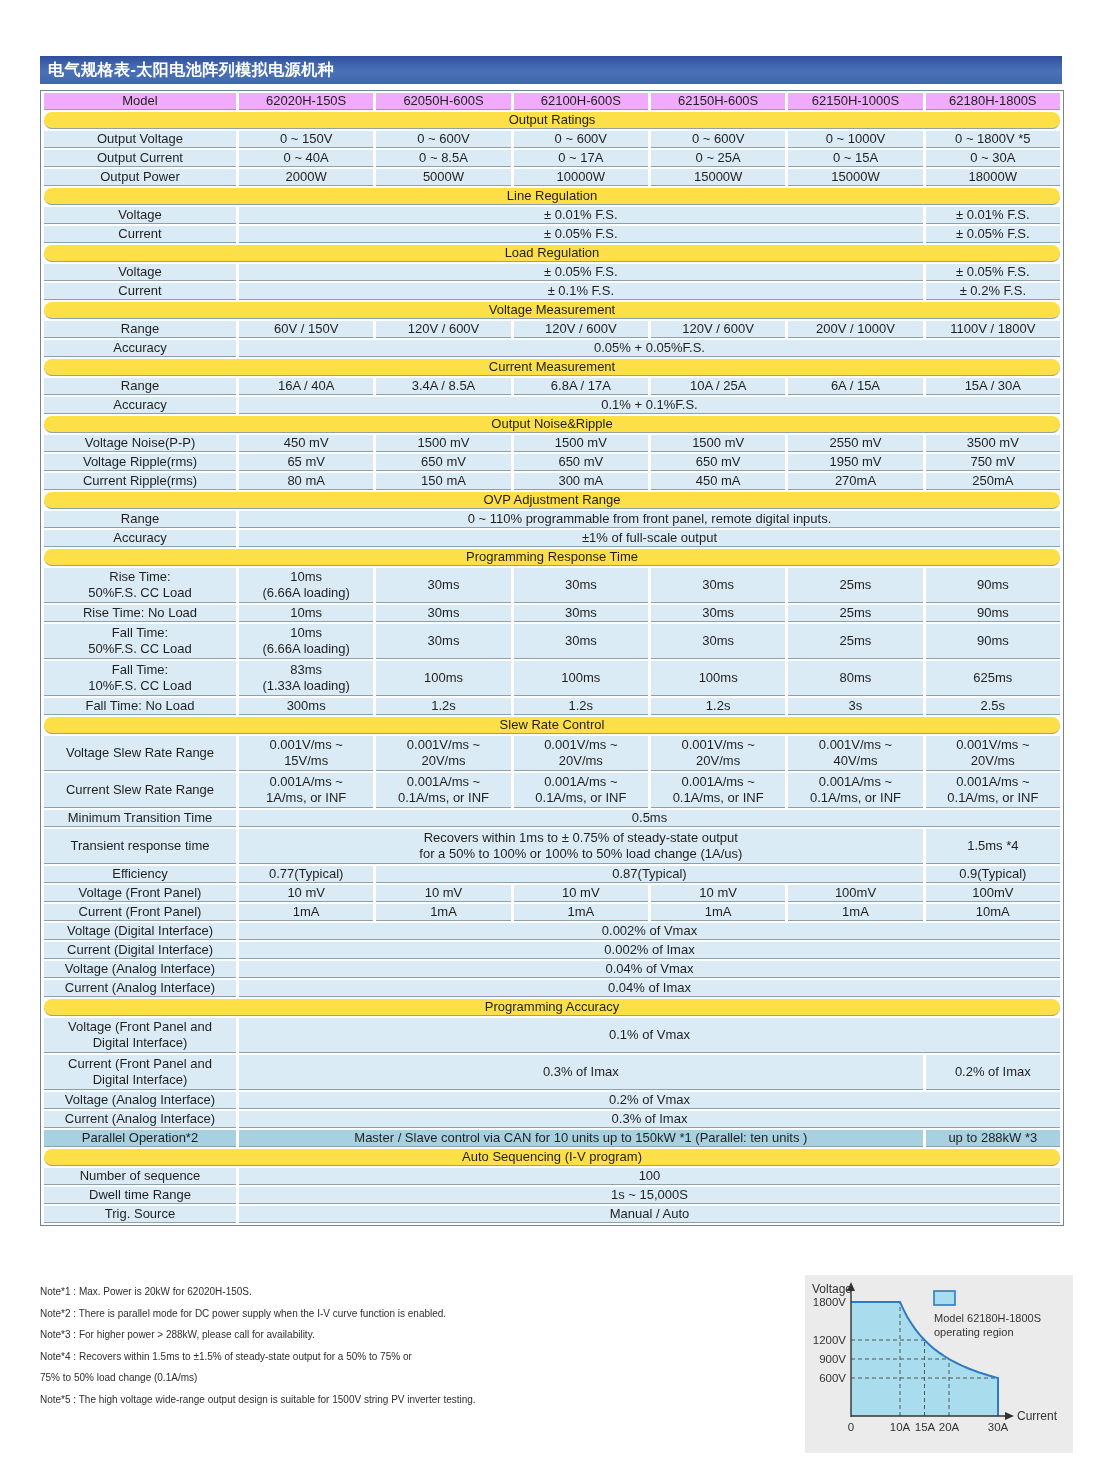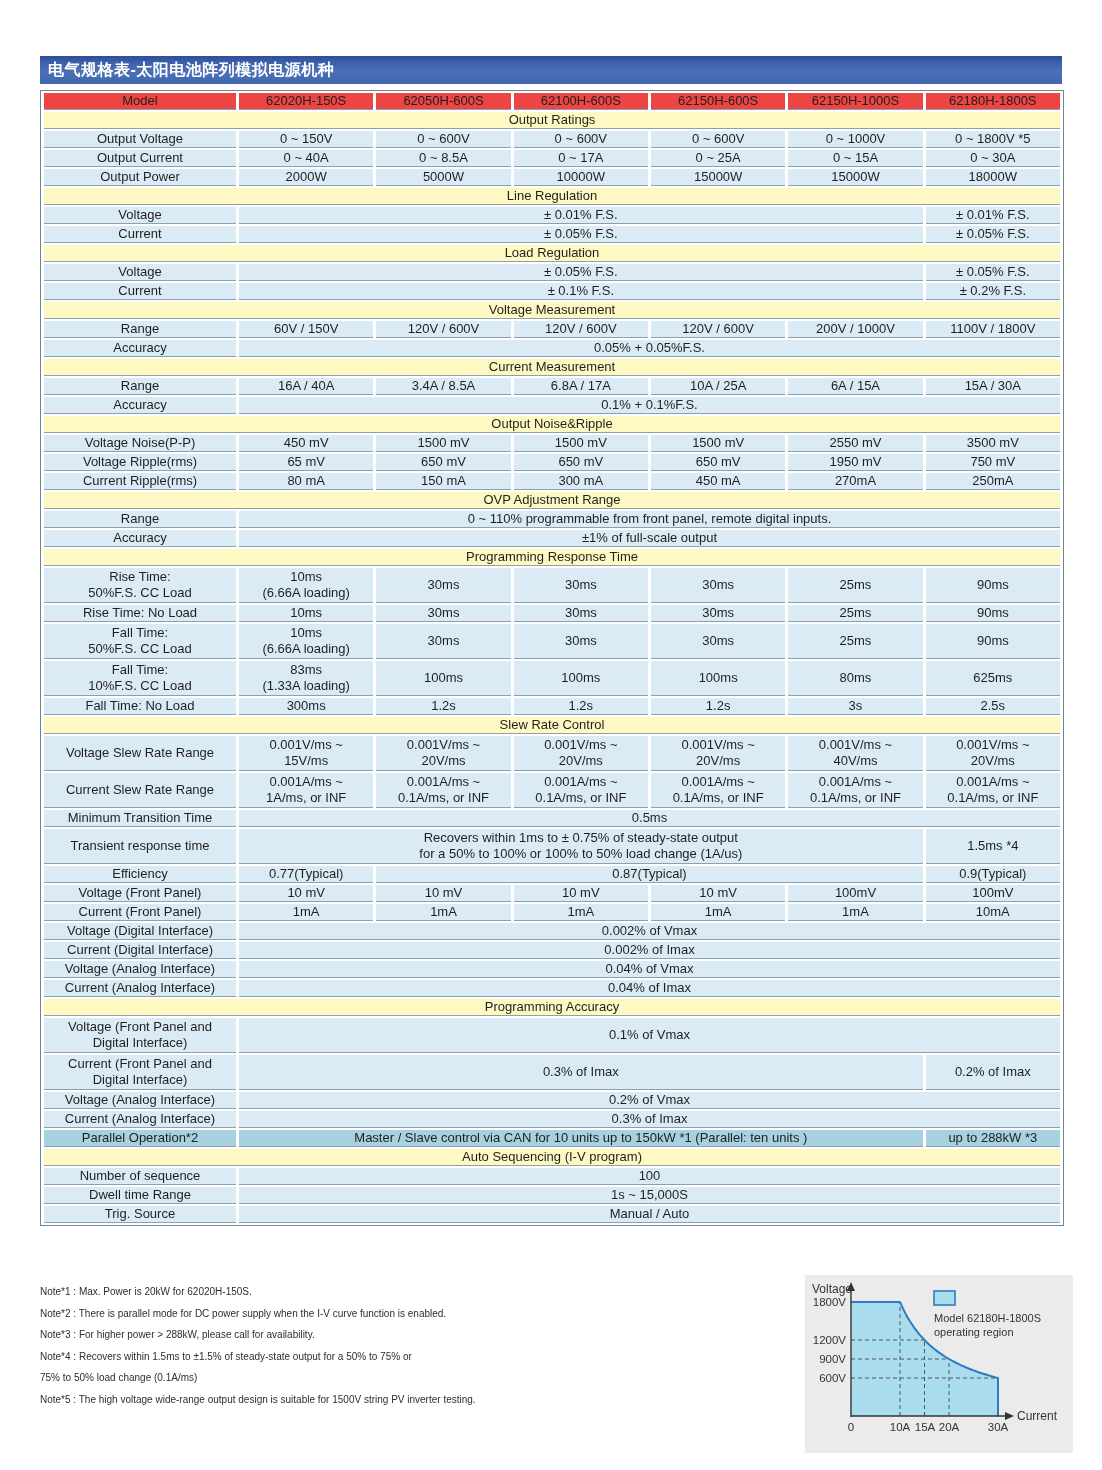--- a/index.html
+++ b/index.html
@@ -9,23 +9,23 @@
         background:linear-gradient(180deg,#2e4d9b 0%,#3c5fa9 22%,#4a71b6 55%,#4167ae 100%);
         color:#fff;font-size:16px;font-weight:bold;line-height:28px;padding-left:8px;
         letter-spacing:.5px;}
   .table-wrap{position:absolute;left:40px;top:90px;width:1022px;border:1px solid #75858f;background:#fff;}
   table.spec{border-collapse:separate;border-spacing:3px 2px;width:100%;table-layout:fixed;}
   table.spec td{font-size:13px;color:#1f1f1f;text-align:center;vertical-align:middle;
         white-space:pre-line;border-bottom:1px solid #8ca1ad;padding:0 3px;height:16px;line-height:1.22;}
   tr.tall td{height:34px;}
   td.lbl{text-align:left;padding-left:6px;}
   td.d{background:#dbebf5;}
-  td.model{background:#ef4444;}
+  td.model{background:#f0abfc;}
   td.hl{background:#a7d0e1;}
-  td.sec{background:#fef9c3;text-align:left;padding-left:6px;}
+  td.sec{background:#fde047;text-align:left;padding-left:6px;border-radius:8px;}
   .notes{position:absolute;left:40px;top:1281px;width:740px;font-size:10px;color:#2e2e2e;}
   .note{white-space:pre-line;line-height:21.5px;}
   .chart-box{position:absolute;left:805px;top:1275px;width:268px;height:178px;background:#ebebeb;}
   .chart-box svg{display:block;margin:2px 0 0 1px;}
   svg text{font-family:"Liberation Sans",sans-serif;fill:#333;}
   .ax{stroke:#333;stroke-width:1.4;fill:none;}
   .dash{stroke:#555;stroke-width:1;stroke-dasharray:4 3;fill:none;}
 </style>
 </head>
 <body>

